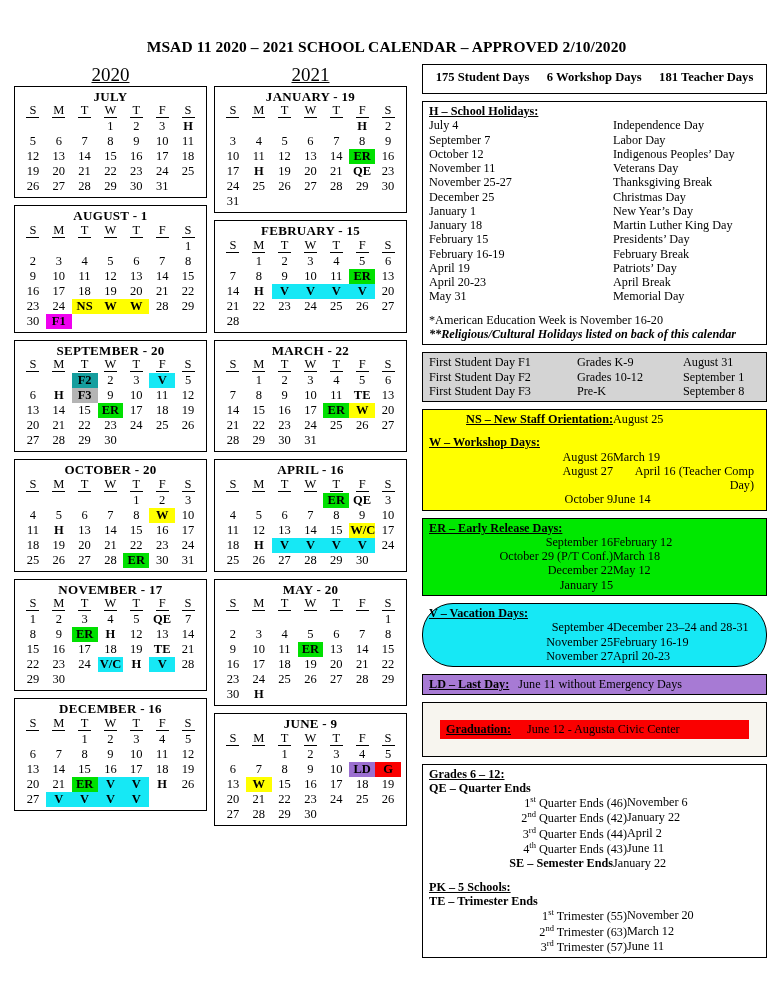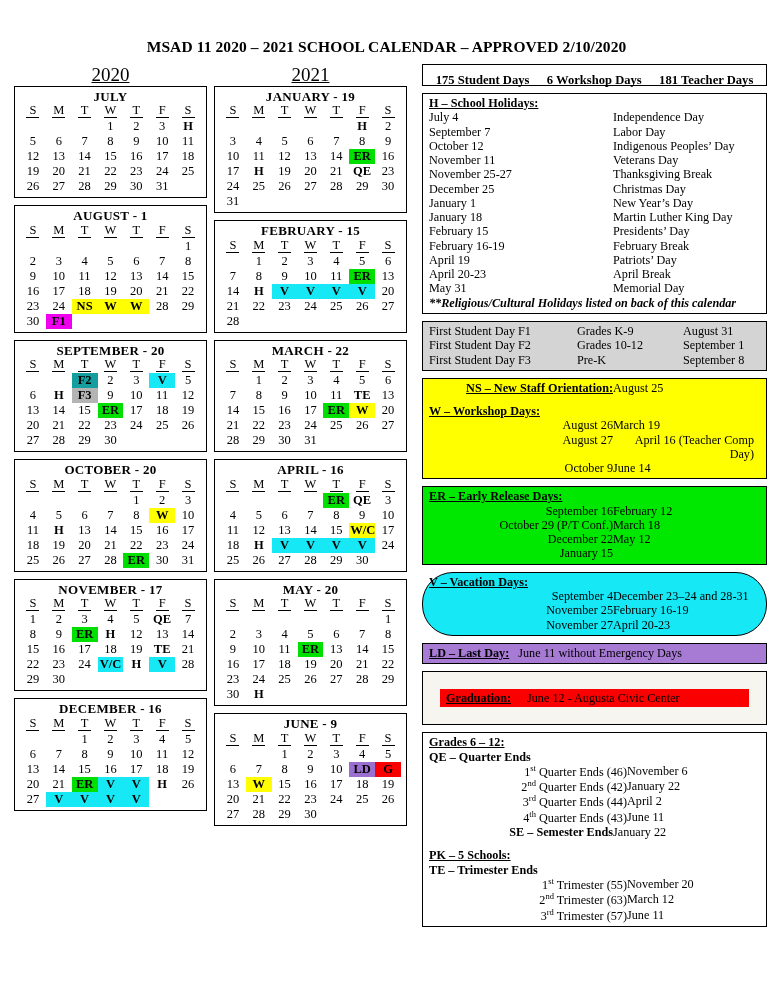--- a/index.html
+++ b/index.html
@@ -99,22 +99,22 @@
     line-height:1.17;
     background:#fff;
   }
   .panel.topbar {
     text-align:center;
     font-weight:bold;
     font-size:12.6px;
     padding:8px 4px;
     display:flex;
     justify-content:space-around;
-    align-items:flex-start;
-    height:22px;
+    align-items:flex-end;
+    height:30px;
   }
   .hdr { font-weight:bold; text-decoration:underline; }
   .row2 { display:flex; }
   .row2 > .c1 { width:184px; flex:0 0 184px; }
   .row2 > .c2 { flex:1; }
   .note  { margin-top:9px; }
   .note-b { font-weight:bold; font-style:italic; }
 
   .panel.gray   { background:#d4d4d4; }
   .panel.yellow { background:#ffff00; }
@@ -1002,20 +1002,21 @@
             </div>
             <div class="row2">
               <div class="c1">April 20-23</div>
               <div class="c2">April Break</div>
             </div>
             <div class="row2">
               <div class="c1">May 31</div>
               <div class="c2">Memorial Day</div>
             </div>
           </div>
+        <div class="note">*American Education Week is November 16-20</div>
         <div class="note-b">**Religious/Cultural Holidays listed on back of this calendar</div>
       </div>
 
       <div class="panel gray">
         <div id="fsd-rows">
             <div class="fsd-row">
               <div class="a">First Student Day F1</div>
               <div class="b">Grades K-9</div>
               <div class="c">August 31</div>
             </div>

